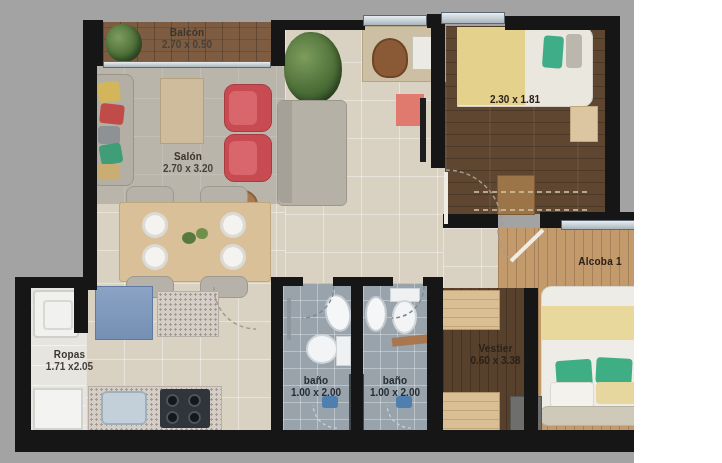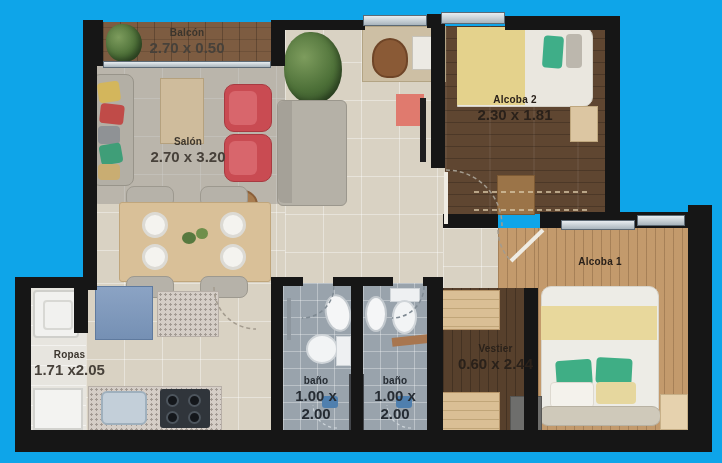--- a/index.html
+++ b/index.html
@@ -1,16 +1,16 @@
 <!DOCTYPE html>
 <html><head>
 <meta charset="utf-8">
 <style>
   html,body{margin:0;padding:0;background:#ffffff;}
-  .scene{position:relative;width:722px;height:463px;background:#0ea5e9;overflow:hidden;
+  .scene{position:relative;width:634px;height:463px;background:#a3a3a3;overflow:hidden;
          font-family:"Liberation Sans",sans-serif;text-decoration:underline;}
   .abs{position:absolute;}
   
   .f-beige{background-color:#d9d2c3;
     background-image:linear-gradient(rgba(255,255,255,.38) 1px,transparent 1px),
                      linear-gradient(90deg,rgba(255,255,255,.38) 1px,transparent 1px);
     background-size:38px 38px;}
   .f-ropas{background-color:#e7e5df;
     background-image:linear-gradient(rgba(255,255,255,.5) 1px,transparent 1px);
     background-size:20px 20px;}
@@ -37,21 +37,21 @@
   
   .plant{border-radius:46% 54% 50% 50%;
     background:radial-gradient(circle at 35% 35%,#7d9c5d,#4d7038 55%,#37552a 85%);
     box-shadow:inset -3px -3px 6px rgba(0,0,0,.35);}
   .plate{border-radius:50%;background:#f4f3ef;border:3px solid #dcdad4;box-sizing:border-box;}
   .pillow{border-radius:4px;}
   .burner{border-radius:50%;background:#14171b;border:2px solid #4d555d;box-sizing:border-box;}
   
   .room-label{position:absolute;color:#3b352d;text-align:center;line-height:1.22;z-index:30;}
   .rname{font-weight:700;font-size:10px;letter-spacing:.2px;}
-  .rdims{font-weight:600;font-size:15px;color:#47413a;}
+  .rdims{font-weight:600;font-size:10px;color:#47413a;}
   .dark-room .rname,.dark-room .rdims{color:#2a211a;}
   .bath-label .rname,.bath-label .rdims{color:#262c33;}
   .left-align{text-align:left;}
   .z-floor{z-index:1}.z-rug{z-index:2}.z-furn{z-index:5}.z-wall{z-index:10}
   .z-win{z-index:12}.z-overlay{z-index:20}
 </style>
 </head>
 <body>
 
 <div class="scene">
@@ -193,41 +193,40 @@
     <path d="M474,192 L588,192" stroke="#d7c5a4" stroke-width="1.5" stroke-dasharray="5 4"></path>
     <path d="M474,210 L588,210" stroke="#d7c5a4" stroke-width="1.5" stroke-dasharray="5 4"></path>
     <path d="M337,428 A24,24 0 0 1 313,405" fill="none" stroke="#cfd6db" stroke-width="1.2" stroke-dasharray="3 3"></path>
     <path d="M411,428 A24,24 0 0 1 387,405" fill="none" stroke="#cfd6db" stroke-width="1.2" stroke-dasharray="3 3"></path>
   </svg>
 
   <div class="room-label" style="left:127px;top:27px;width:120px;">
     <div class="rname">Balcón</div>
     <div class="rdims">2.70 x 0.50</div>
   </div>
-  <div class="room-label" style="left:128px;top:136px;width:120px;">
+  <div class="room-label" style="left:128px;top:151px;width:120px;">
     <div class="rname">Salón</div>
     <div class="rdims">2.70 x 3.20</div>
   </div>
   <div class="room-label dark-room" style="left:455px;top:94px;width:120px;">
-    <div class="rname">Alcoba 2</div>
     <div class="rdims">2.30 x 1.81</div>
   </div>
   <div class="room-label dark-room" style="left:538px;top:256px;width:124px;">
     <div class="rname">Alcoba 1</div>
   </div>
   <div class="room-label" style="left:22px;top:349px;width:95px;">
     <div class="rname">Ropas</div>
     <div class="rdims">1.71 x2.05</div>
   </div>
   <div class="room-label bath-label" style="left:281px;top:375px;width:70px;">
     <div class="rname">baño</div>
     <div class="rdims">1.00 x 2.00</div>
   </div>
   <div class="room-label bath-label" style="left:359px;top:375px;width:72px;">
     <div class="rname">baño</div>
     <div class="rdims">1.00 x 2.00</div>
   </div>
   <div class="room-label dark-room" style="left:448px;top:343px;width:95px;">
     <div class="rname">Vestier</div>
-    <div class="rdims">0.60 x 2.44</div>
+    <div class="rdims">0.60 x 3.38</div>
   </div>
 
 </div>
 
 </body></html>

